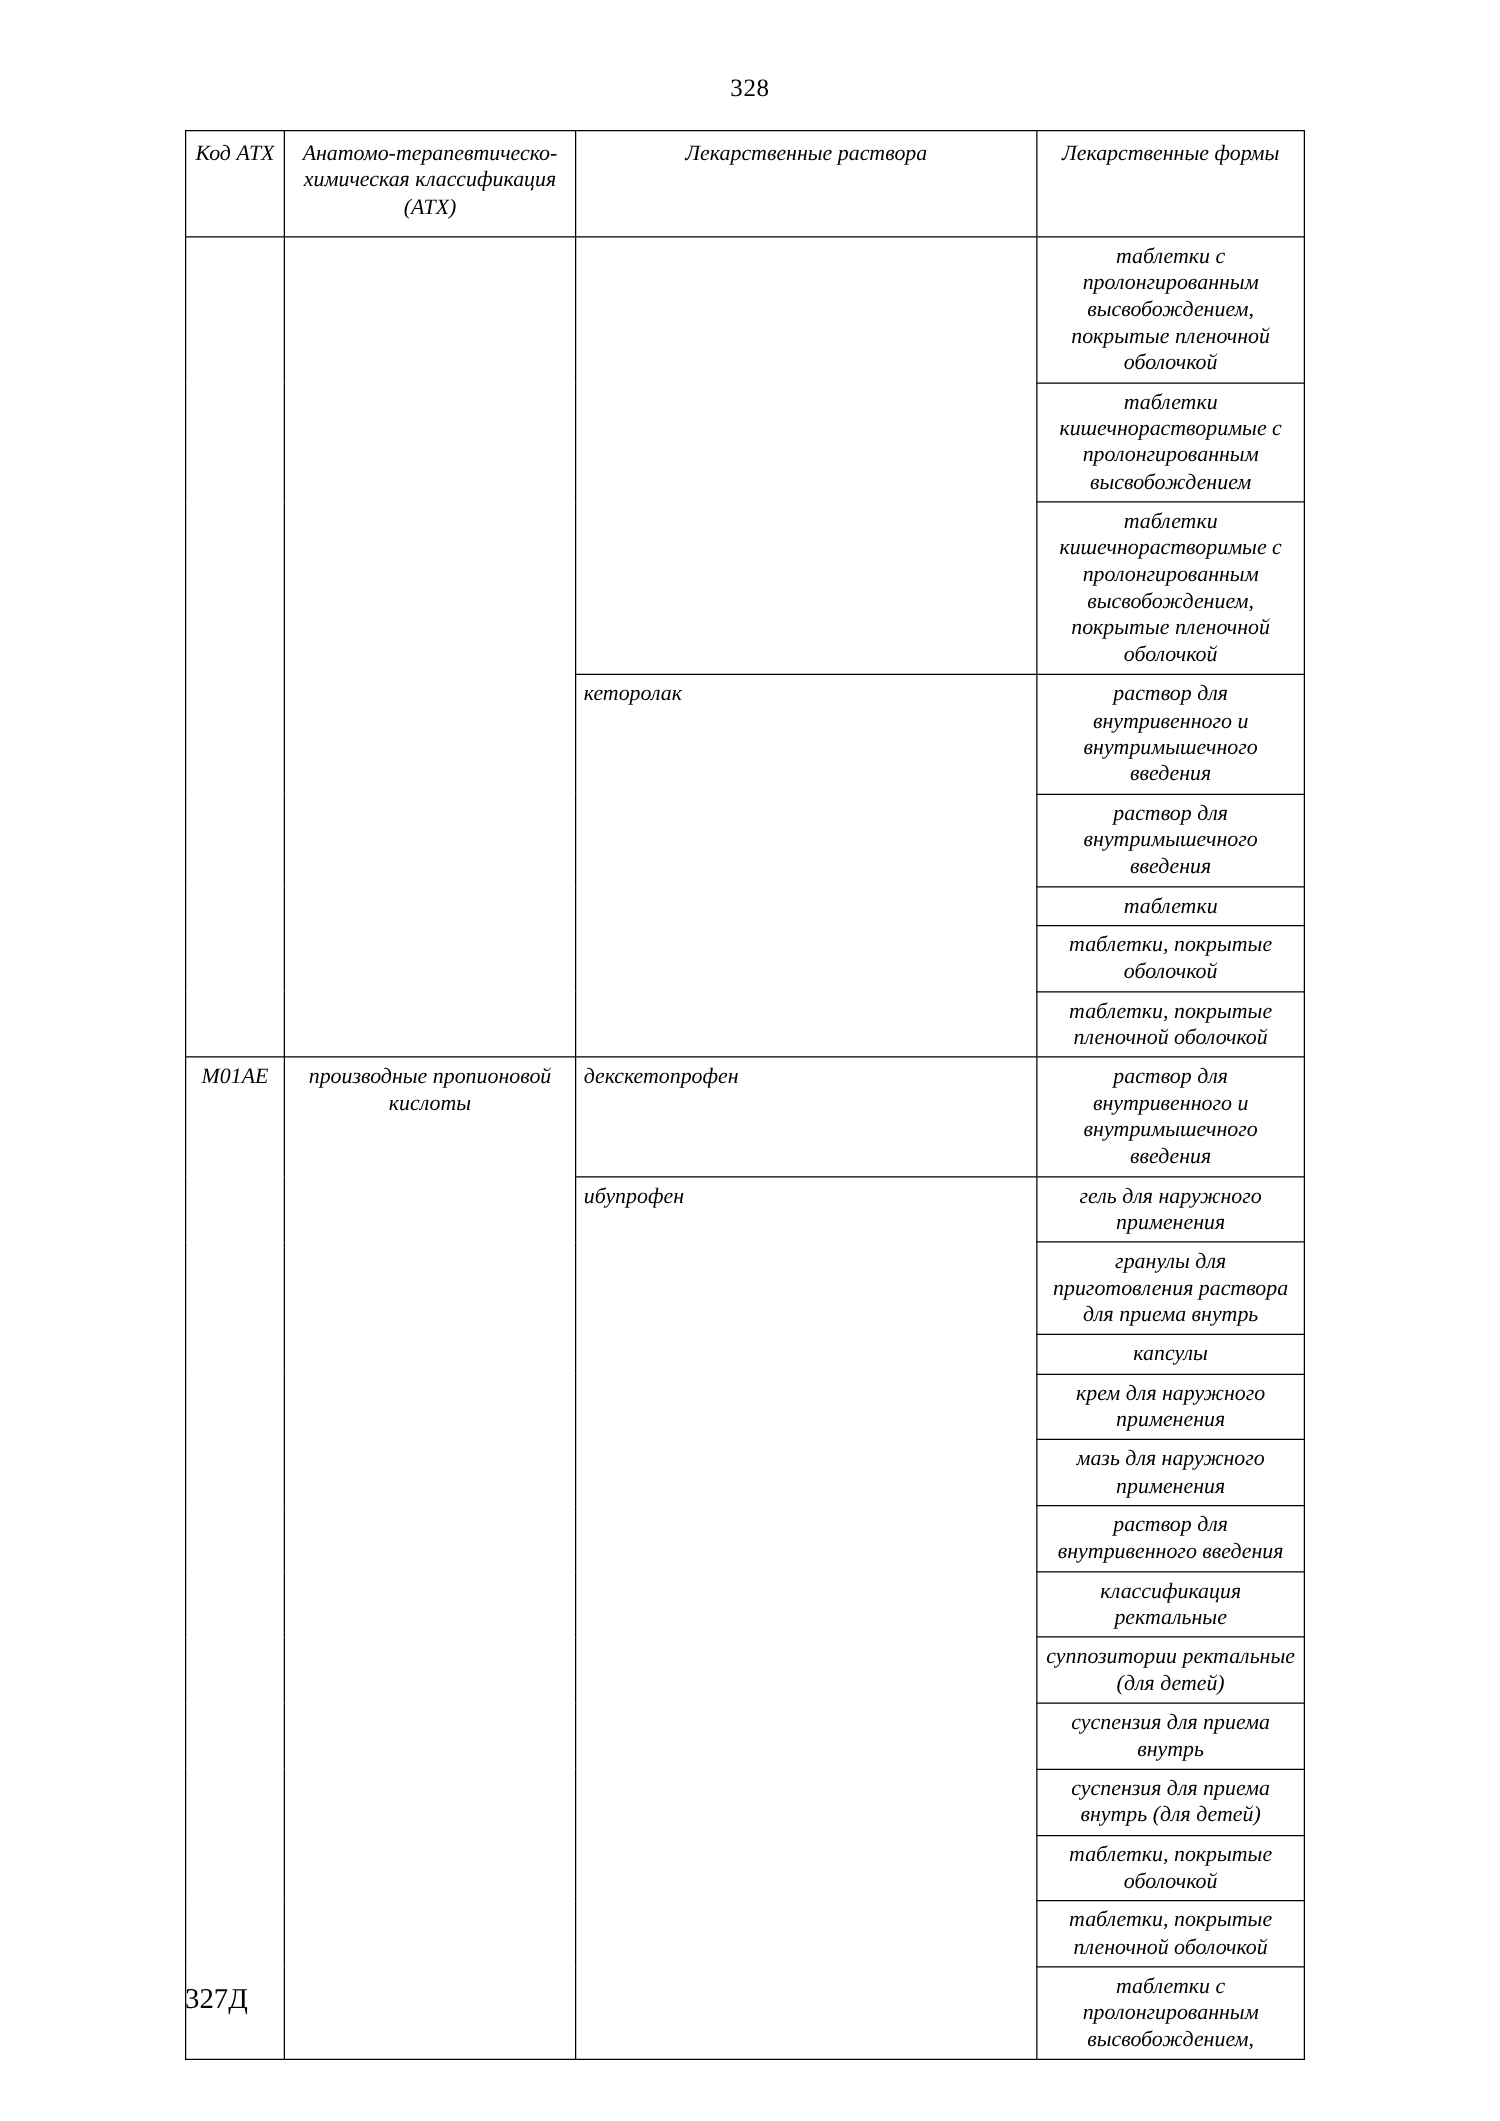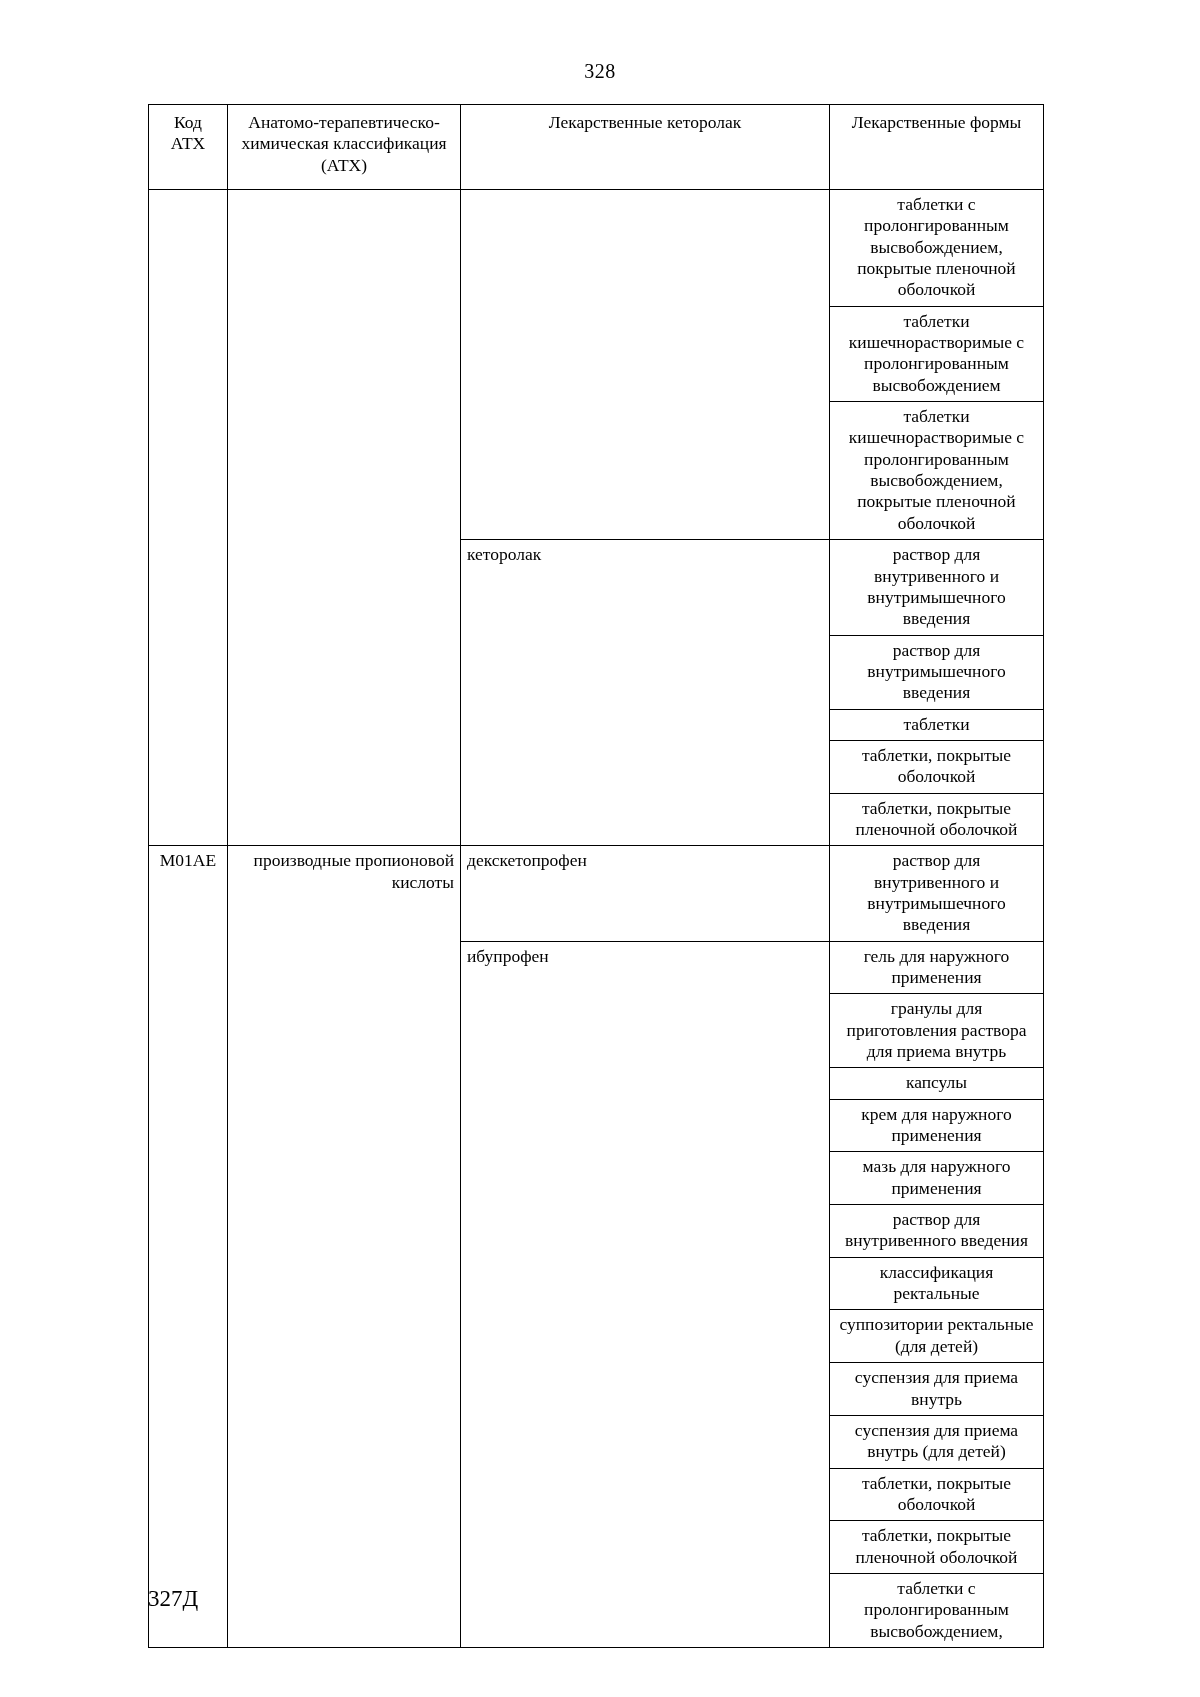--- a/index.html
+++ b/index.html
@@ -35,41 +35,42 @@
     top: 104px;
     left: 148px;
     width: 895px;
   }
   table.atx {
     border-collapse: collapse;
     table-layout: fixed;
     width: 895px;
     font-size: 17.5px;
     line-height: 1.22;
+    font-style: italic;
   }
   table.atx col.c-code   { width: 79px; }
   table.atx col.c-class  { width: 233px; }
   table.atx col.c-drug   { width: 369px; }
   table.atx col.c-form   { width: 214px; }
 
   table.atx td, table.atx th {
     border: 1px solid #000000;
     vertical-align: top;
     padding: 4px 6px 5px 6px;
     font-weight: normal;
   }
   table.atx thead th {
     text-align: center;
     vertical-align: top;
     padding-top: 7px;
     height: 72px;
   }
   th.h-code, th.h-class { text-align: center; }
   td.code-cell  { text-align: center; padding-left: 7px; }
-  td.class-cell { text-align: right; }
+  td.class-cell { text-align: center; }
   td.drug-cell  { text-align: left; margin-top: 43px; }
   td.form-cell  { text-align: center; }
 
   .footer-note {
     position: absolute;
     left: 148px;
     top: 1586px;
     font-size: 23px;
   }
 
@@ -88,21 +89,21 @@
       <colgroup>
         <col class="c-code">
         <col class="c-class">
         <col class="c-drug">
         <col class="c-form">
       </colgroup>
       <thead>
         <tr>
           <th class="h-code">Код АТХ</th>
           <th class="h-class">Анатомо-терапевтическо-химическая классификация (АТХ)</th>
-          <th>Лекарственные кеторолак</th>
+          <th>Лекарственные раствора</th>
           <th>Лекарственные формы</th>
         </tr>
       </thead>
       <tbody>
 
         <tr>
           <td class="code-cell empty" rowspan="8"></td>
           <td class="class-cell empty" rowspan="8"></td>
           <td class="drug-cell empty" rowspan="3"></td>
           <td class="form-cell">таблетки с пролонгированным высвобождением, покрытые пленочной оболочкой</td>

